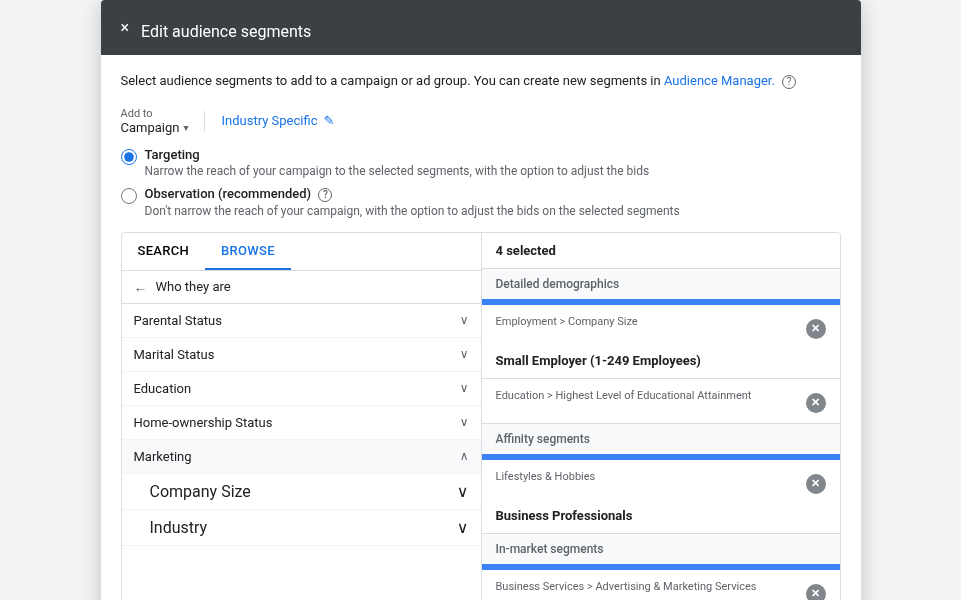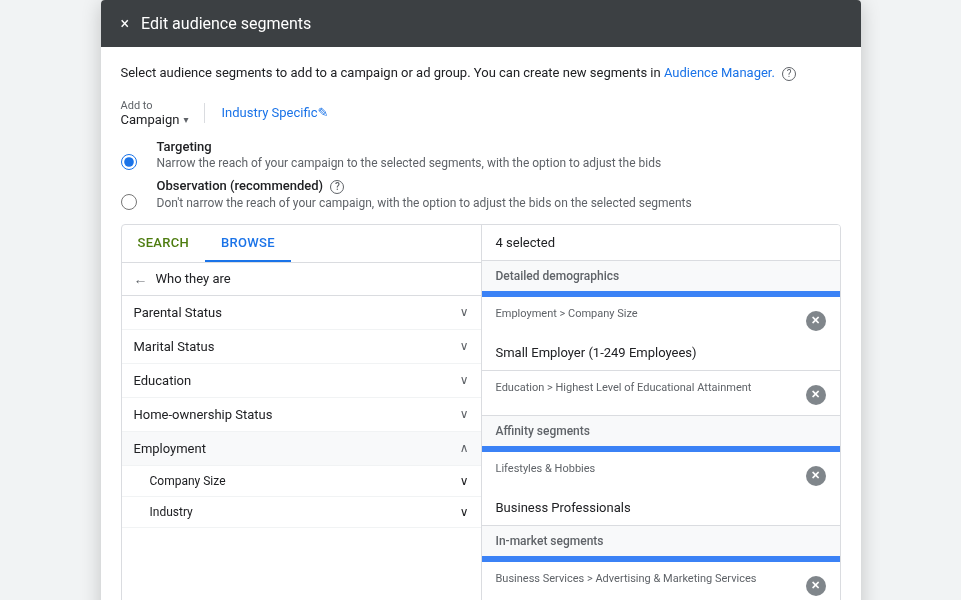--- a/index.html
+++ b/index.html
@@ -30,20 +30,21 @@
     }
     .modal-header .close-icon {
       cursor: pointer;
       font-size: 16px;
       color: #fff;
     }
     .modal-header h2 {
       font-size: 16px;
       font-weight: 400;
       color: #fff;
+      margin-top: 8px;
     }
     .modal-body {
       padding: 16px 20px;
     }
     .description {
       font-size: 13px;
       color: #202124;
       margin-bottom: 16px;
       line-height: 1.5;
     }
@@ -78,35 +79,36 @@
     }
     .divider-v {
       width: 1px;
       height: 20px;
       background: #dadce0;
       margin: 0 8px;
     }
     .industry-specific {
       display: flex;
       align-items: center;
+      gap: 6px;
       color: #1a73e8;
       font-size: 13px;
     }
     .industry-specific .edit-icon {
       font-size: 13px;
       color: #1a73e8;
       cursor: pointer;
     }
     .radio-section {
       margin-bottom: 14px;
     }
     .radio-option {
       display: flex;
-      align-items: flex-end;
-      gap: 20px;
+      align-items: flex-start;
+      gap: 8px;
       margin-bottom: 8px;
     }
     .radio-input {
       margin-top: 2px;
       width: 16px;
       height: 16px;
       accent-color: #1a73e8;
       cursor: pointer;
     }
     .radio-label {
@@ -151,21 +153,21 @@
       flex: 1;
       background: #fff;
     }
     .tab-bar {
       display: flex;
       border-bottom: 1px solid #dadce0;
     }
     .tab {
       padding: 10px 16px;
       font-size: 13px;
-      color: #4d7c0f;
+      color: #000000;
       cursor: pointer;
       border-bottom: 2px solid transparent;
       font-weight: 500;
       letter-spacing: 0.3px;
     }
     .tab.active {
       color: #1a73e8;
       border-bottom: 2px solid #1a73e8;
     }
     .back-row {
@@ -200,31 +202,32 @@
       font-size: 12px;
     }
     .list-item.expanded {
       background: #f8f9fa;
     }
     .sub-item {
       display: flex;
       align-items: center;
       justify-content: space-between;
       padding: 8px 12px 8px 28px;
-      font-size: 12px;
+      font-size: 16px;
       color: #202124;
       border-bottom: 1px solid #f1f3f4;
       cursor: pointer;
       background: #fff;
     }
     .right-header {
       padding: 10px 14px;
       font-size: 13px;
       color: #202124;
       border-bottom: 1px solid #dadce0;
+      font-weight: bold;
     }
     .section-header {
       padding: 8px 14px;
       font-size: 12px;
       font-weight: 500;
       color: #5f6368;
       background: #f8f9fa;
       border-bottom: 6px solid #3b82f6;
     }
     .selected-item {
@@ -239,21 +242,21 @@
       flex-direction: column;
       gap: 23px;
     }
     .selected-item-text .category {
       font-size: 11px;
       color: #5f6368;
       margin-bottom: 2px;
     }
     .selected-item-text .value {
       font-size: 13px;
-      font-weight: 400;
+      font-weight: 700;
       color: #202124;
     }
     .remove-btn {
       width: 20px;
       height: 20px;
       border-radius: 50%;
       background: #80868b;
       display: flex;
       align-items: center;
       justify-content: center;
@@ -345,21 +348,21 @@
         </div>
         <div class="list-item">
           <span>Education</span>
           <span class="chevron-right">∨</span>
         </div>
         <div class="list-item">
           <span>Home-ownership Status</span>
           <span class="chevron-right">∨</span>
         </div>
         <div class="list-item expanded">
-          <span>Employment</span>
+          <span>Marketing</span>
           <span class="chevron-right">∧</span>
         </div>
         <div class="sub-item">
           <span>Company Size</span>
           <span class="chevron-right">∨</span>
         </div>
         <div class="sub-item">
           <span>Industry</span>
           <span class="chevron-right">∨</span>
         </div>

